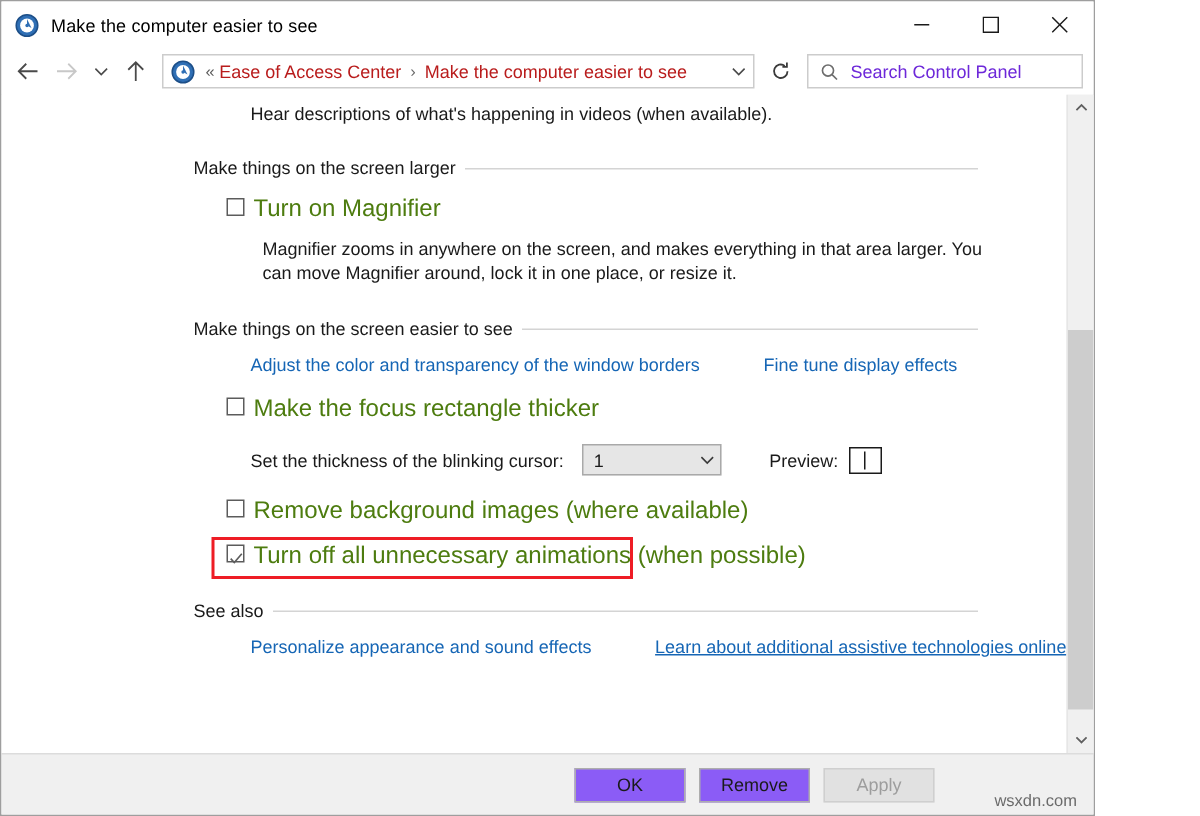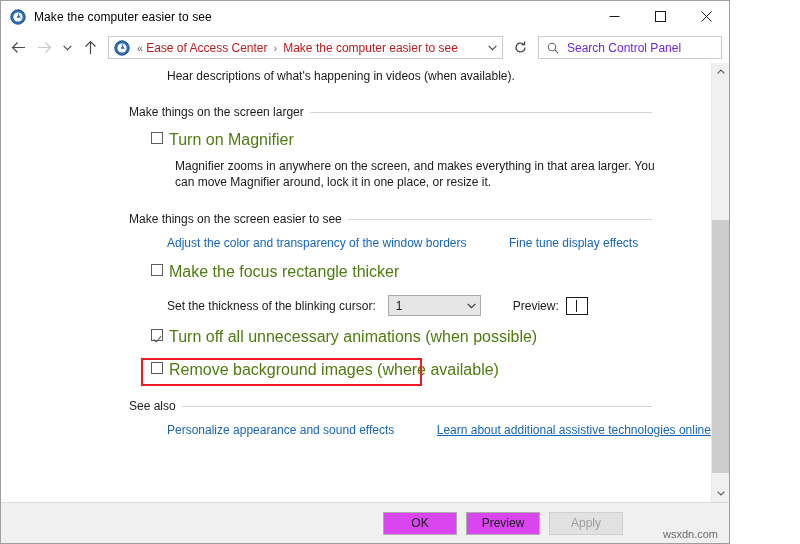--- a/index.html
+++ b/index.html
@@ -366,21 +366,21 @@
     align-items: center;
     justify-content: flex-end;
     padding-right: 14px;
     box-sizing: border-box;
     position: relative;
   }
   .btn {
     width: 74px;
     height: 23px;
     border: 1px solid #adadad;
-    background: #d946ef;
+    background: #8b5cf6;
     font-size: 12px;
     color: #1a1a1a;
     display: flex;
     align-items: center;
     justify-content: center;
     margin-left: 9px;
     box-sizing: border-box;
   }
   .btn.disabled {
     color: #9d9d9d;
@@ -538,35 +538,35 @@
                   <path d="M0.6 0.8 L4.5 4.7 L8.4 0.8" fill="none" stroke="currentColor" stroke-width="1.1"></path>
                 </svg>
             </span>
           </span>
           <span class="preview-label">Preview:</span>
           <span class="preview-box">
             <span class="caret"></span>
           </span>
         </div>
 
+        <div class="cbrow" style="margin-top:15px;">
+          <span class="cbox"></span>
+          <span class="cblabel">Remove background images (where available)</span>
+        </div>
+
         <div class="cbrow">
           <span class="cbox">
             <span class="tick">
               <svg width="9" height="9" viewBox="0 0 9 9">
                   <path d="M0.8 4.4 L3.2 7.0 L8.2 1.2" fill="none" stroke="#5c5c5c" stroke-width="1.1"></path>
                 </svg>
             </span>
           </span>
           <span class="cblabel">Turn off all unnecessary animations (when possible)</span>
         </div>
-
-        <div class="cbrow" style="margin-top:15px;">
-          <span class="cbox"></span>
-          <span class="cblabel">Remove background images (where available)</span>
-        </div>
       </div>
 
       <div class="group" style="margin-top:20px;">
         <div class="group-head">
           <span class="group-title">See also</span>
           <span class="group-rule"></span>
         </div>
         <a class="link">Personalize appearance and sound effects</a>
         <a class="link uline">Learn about additional assistive technologies online</a>
       </div>
@@ -587,19 +587,19 @@
         <svg width="8" height="5" viewBox="0 0 8 5">
             <path d="M0.6 0.6 L4 4 L7.4 0.6" fill="none" stroke="currentColor" stroke-width="1.2"></path>
           </svg>
       </div>
     </div>
   </div>
 
   <div class="footer">
     <div class="footer-inner">
       <div class="btn">OK</div>
-      <div class="btn">Preview</div>
+      <div class="btn">Remove</div>
       <div class="btn disabled">Apply</div>
     </div>
     <span class="watermark">wsxdn.com</span>
   </div>
 
 </div>
 
 </body></html>

